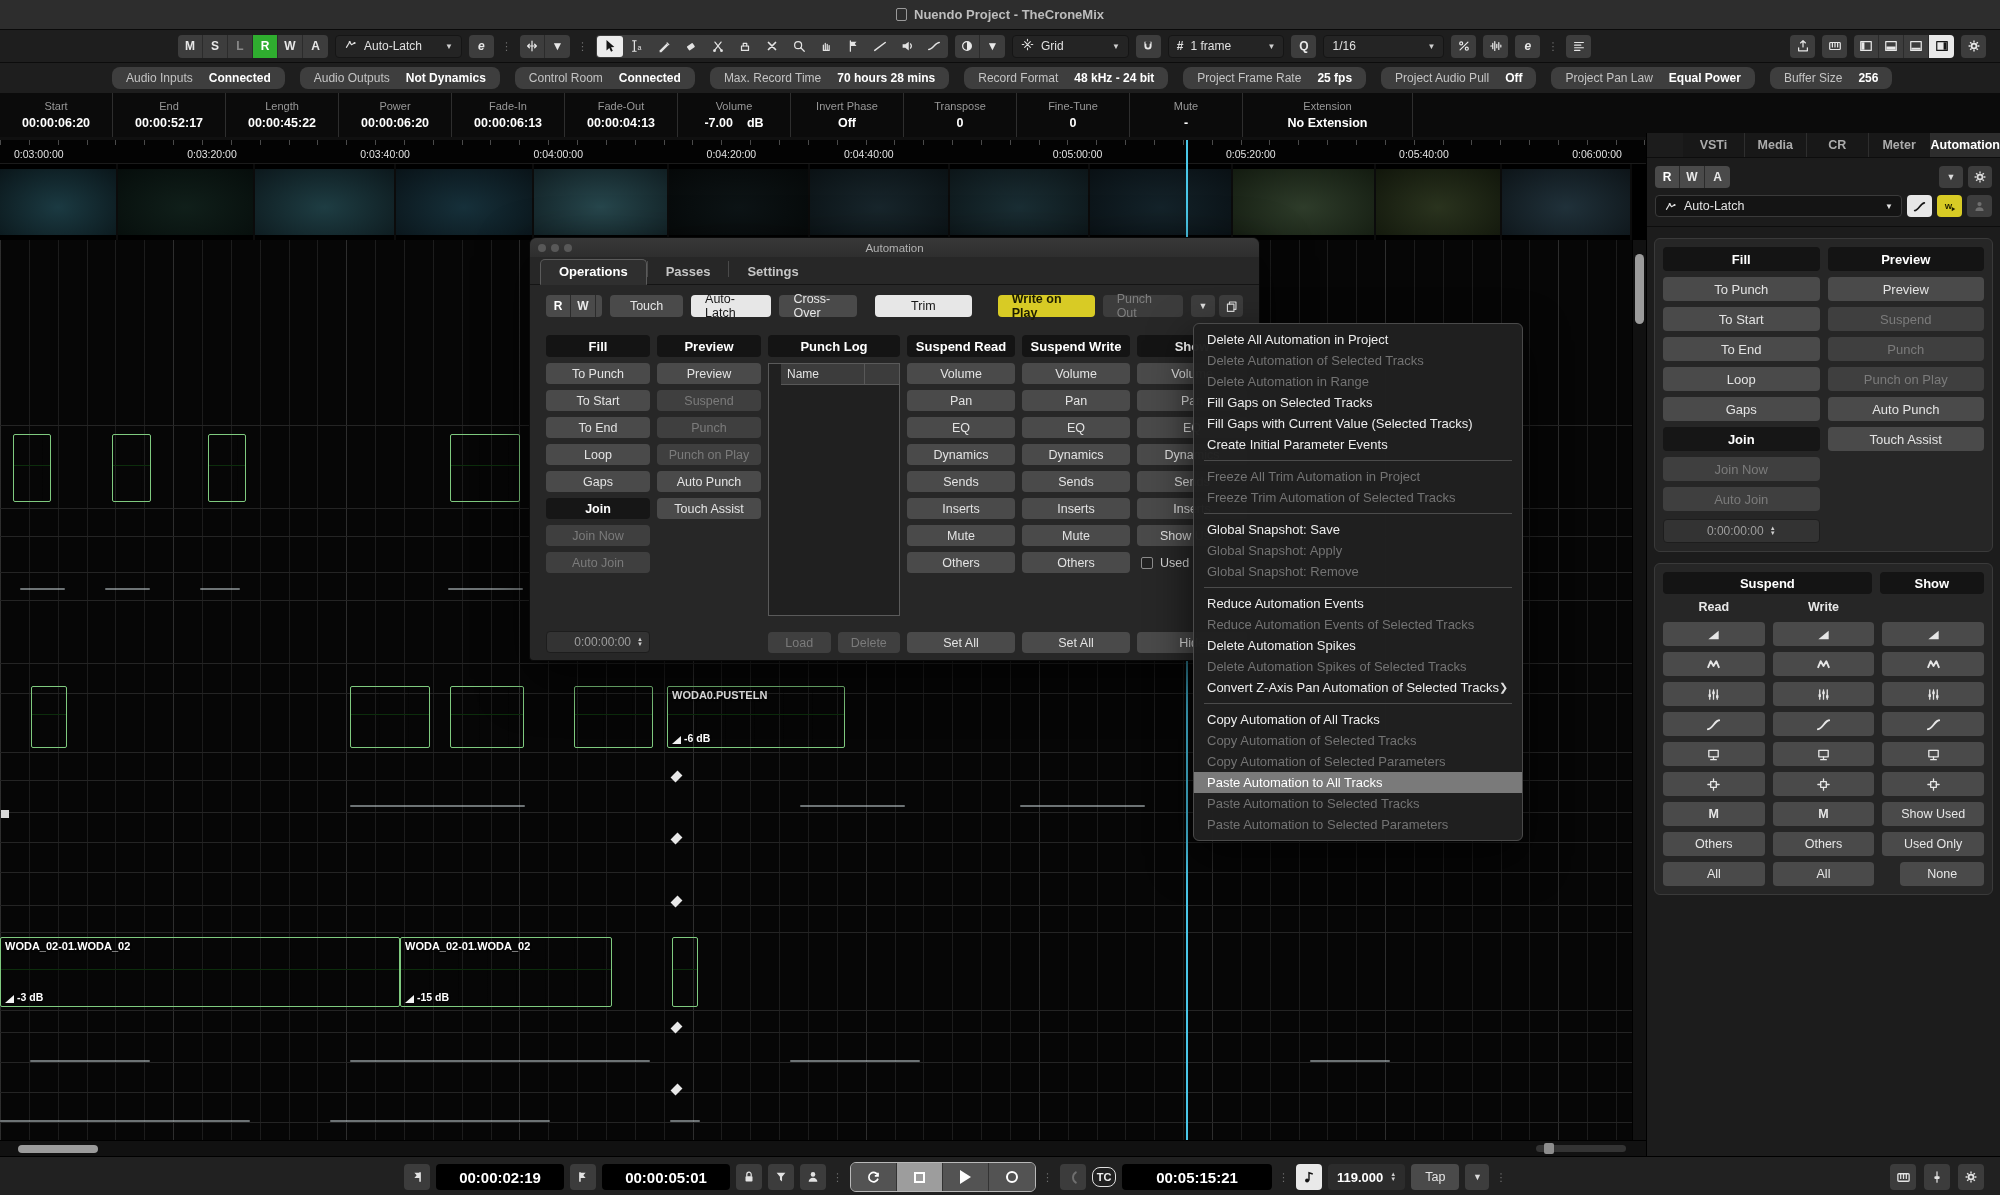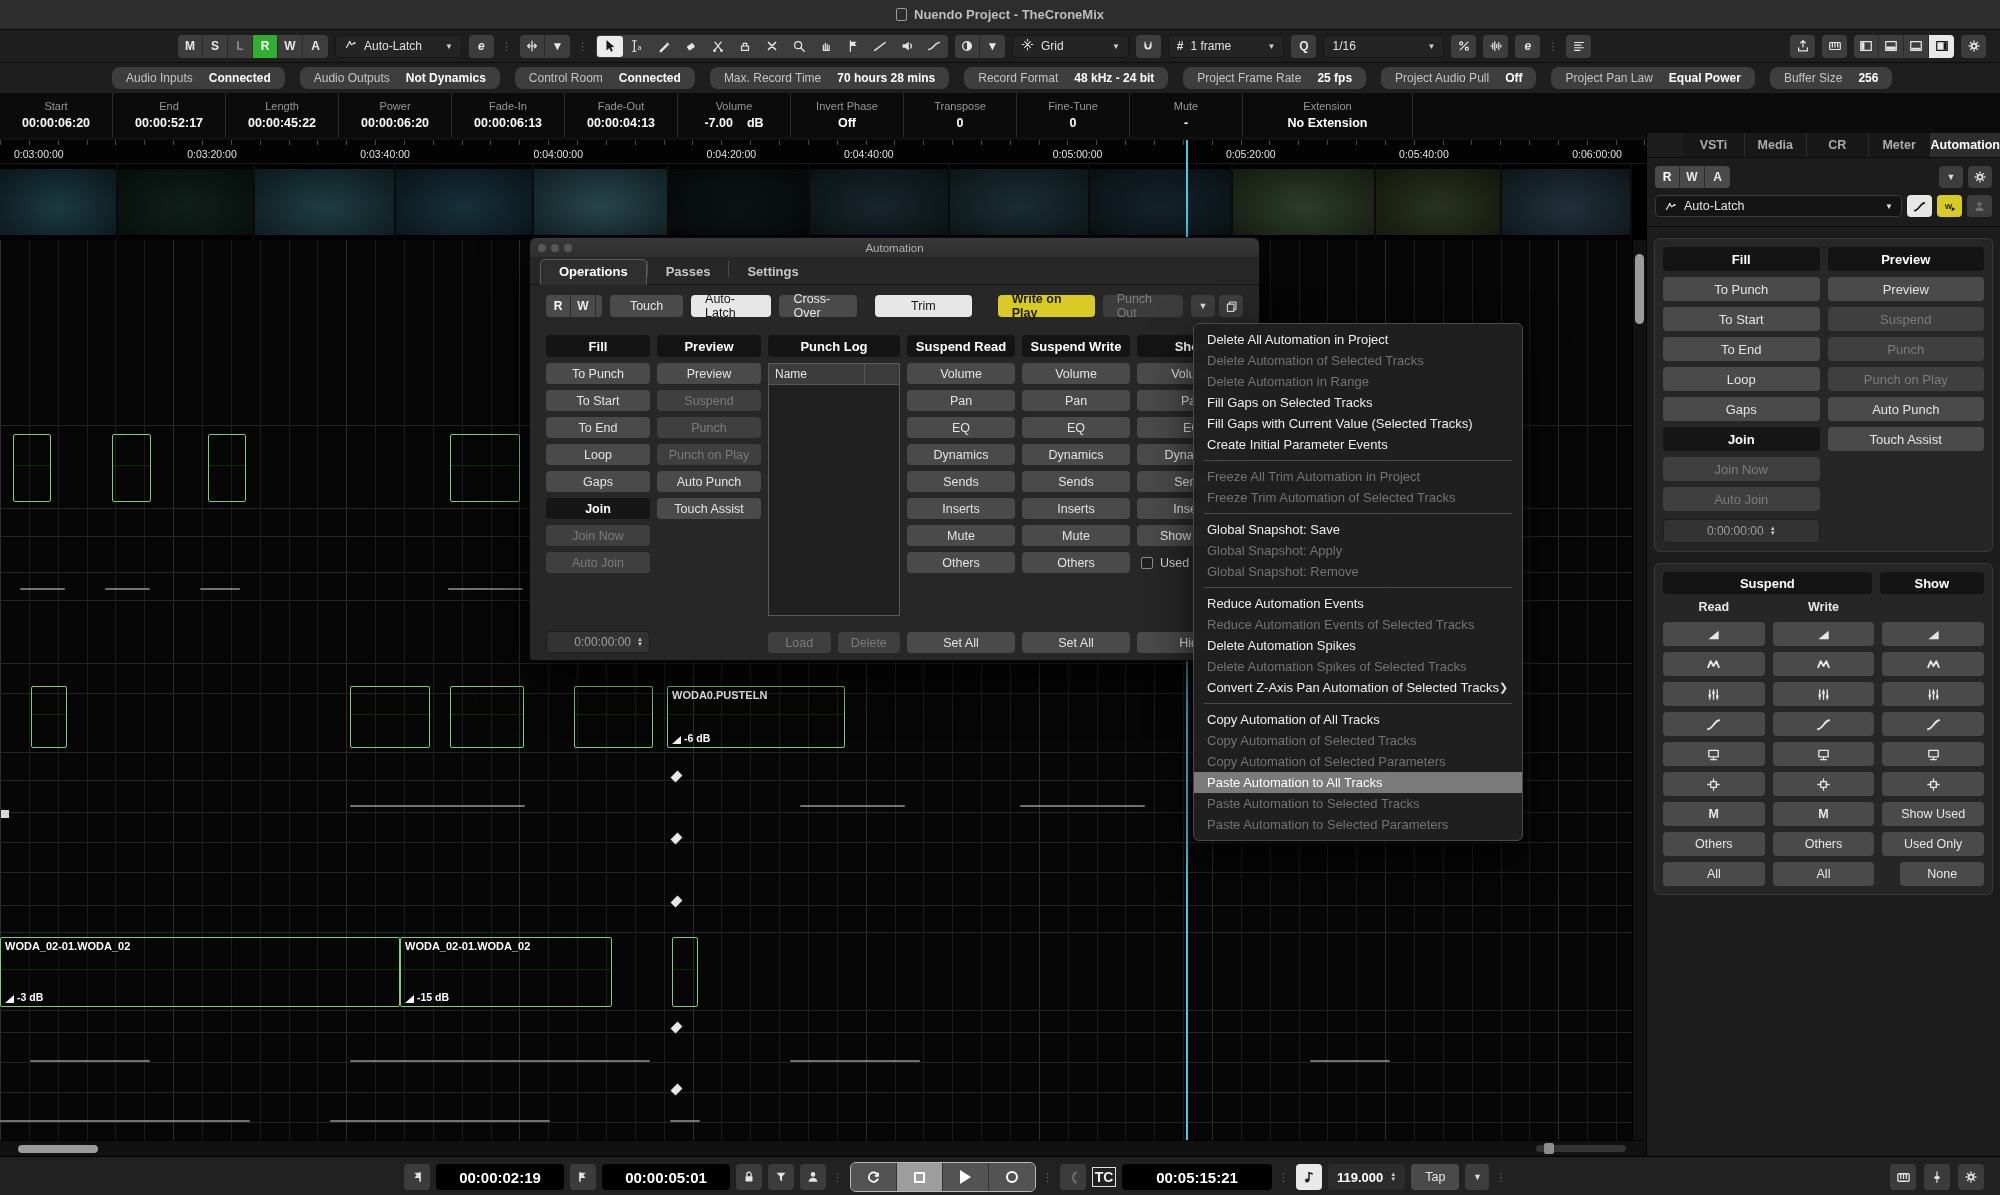--- a/index.html
+++ b/index.html
@@ -123,21 +123,21 @@
   .acol { display:flex; flex-direction:column; height:318px; }
   .chead { background:#141414; border-radius:4px; height:22px; flex:0 0 22px; font-weight:bold; font-size:13px;
     color:#fff; display:flex; align-items:center; justify-content:center; white-space:nowrap; }
   .cbtn { height:21px; flex:0 0 21px; background:#4a4a4a; border-radius:4px; font-size:12.5px; color:#e3e3e3;
     display:flex; align-items:center; justify-content:center; margin-top:6px; white-space:nowrap; }
   .cbtn.dark { background:#161616; color:#fff; font-weight:bold; }
   .cbtn.dis { background:#3f3f3f; color:#7b7b7b; }
   .stepper { margin-top:auto; height:22px; flex:0 0 22px; background:#333; border:1px solid #1d1d1d; border-radius:4px;
     display:flex; align-items:center; justify-content:flex-end; gap:6px; padding:0 6px; font-size:12px; color:#9f9f9f; }
   .arrows { display:flex; flex-direction:column; font-size:6px; line-height:5px; color:#cfcfcf; }
-  .plog { margin-top:6px; flex:1 1 auto; border:1px solid #5a5a5a; background:#202020; display:flex; flex-direction:column; }
+  .plog { margin-top:6px; flex:1 1 auto; border:1px solid #5a5a5a; background:#202020; display:flex; flex-direction:column;padding-left:12px; }
   .plog .hd { display:flex; background:#3c3c3c; border-bottom:1px solid #585858; }
   .plog .hd .c1 { flex:1 1 auto; font-size:12px; color:#e3e3e3; padding:3px 6px; border-right:1px solid #585858; }
   .plog .hd .c2 { flex:0 0 34px; }
   .plogrow { display:flex; gap:7px; margin-top:16px; }
   .plogrow .cbtn { flex:1 1 0; margin-top:0; }
   .cbrow { height:21px; flex:0 0 21px; margin-top:6px; display:flex; align-items:center; gap:7px; padding-left:4px; }
   .cbx { width:12px; height:12px; border:1px solid #8c8c8c; background:#222; border-radius:2px; }
   .cbrow span.cblab { font-size:12.5px; color:#d8d8d8; }
 
   
@@ -188,21 +188,21 @@
     justify-content:center; padding:0 14px; font-size:15px; font-weight:bold; color:#fff; min-width:128px; }
   .transgrp { display:flex; border:1px solid #b9b9b9; border-radius:6px; overflow:hidden; background:#4a4a4a; }
   .transgrp .tpb { width:46px; height:28px; display:flex; align-items:center; justify-content:center; color:#fff;
     border-right:1px solid #333; background:#535353; }
   .transgrp .tpb:last-child { border-right:none; }
   .transgrp .tpb.on { background:#9d9d9d; }
   .stopGlyph { width:11px; height:11px; border:2px solid #fff; }
   .playGlyph { width:0; height:0; border-left:11px solid #fff; border-top:7px solid transparent; border-bottom:7px solid transparent; }
   .recGlyph { width:12px; height:12px; border:2px solid #fff; border-radius:50%; }
   .dimIco { color:#6f6f6f; }
-  .tcbadge { width:24px; height:20px; border:1.5px solid #e0e0e0; border-radius:0; font-size:14px; font-weight:bold;
+  .tcbadge { width:24px; height:20px; border:1.5px solid #e0e0e0; border-radius:8px; font-size:11px; font-weight:bold;
     color:#f0f0f0; display:flex; align-items:center; justify-content:center; }
   .tempoico { width:26px; height:26px; background:#e9e9e9; color:#141414; border-radius:4px;
     display:flex; align-items:center; justify-content:center; }
   .tempobox { height:26px; background:#2c2c2c; border-radius:4px; display:flex; align-items:center; gap:7px;
     padding:0 9px; font-size:13px; font-weight:bold; color:#fff; }
   #transport-right { position:absolute; right:16px; top:7px; display:flex; gap:8px; align-items:center; }
 </style>
 </head>
 <body>
 

